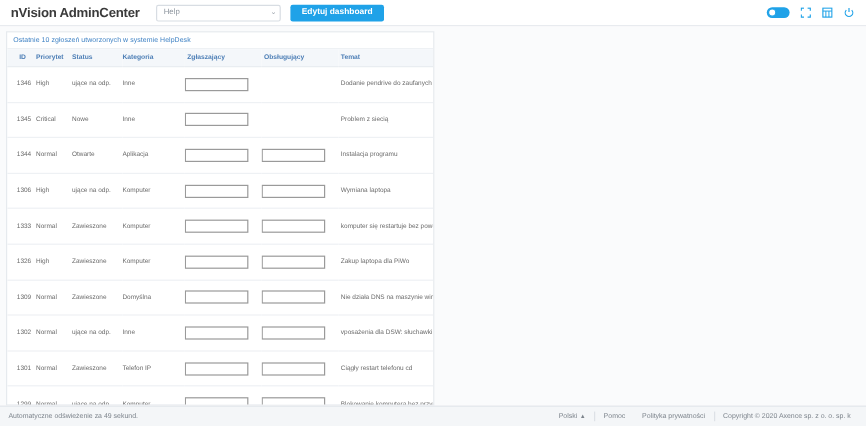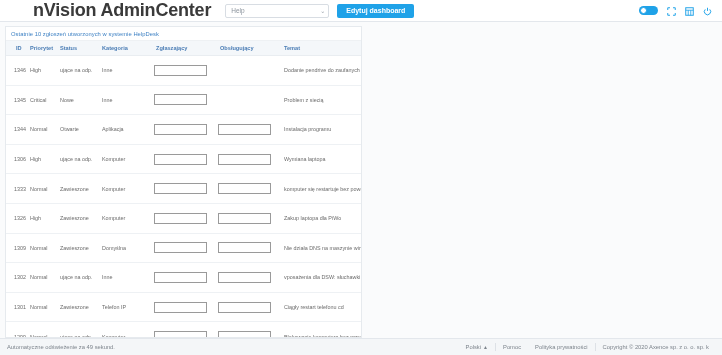--- a/index.html
+++ b/index.html
@@ -21,25 +21,24 @@
   .topbar {
     height: 22px;
     background: #ffffff;
     border-bottom: 1px solid #e3e7ec;
     display: flex;
     align-items: center;
     padding: 0 6px 0 9px;
     box-sizing: border-box;
   }
   .brand {
-    font-size: 18px;
+    font-size: 11px;
     font-weight: bold;
     letter-spacing: -0.2px;
     white-space: nowrap;
-    margin-left: 24px;
   }
 
   .dash-select {
     margin-left: 14px;
     width: 104px;
     height: 14px;
     border: 1px solid #d8dde3;
     border-radius: 2px;
     background: #fff;
     display: flex;

